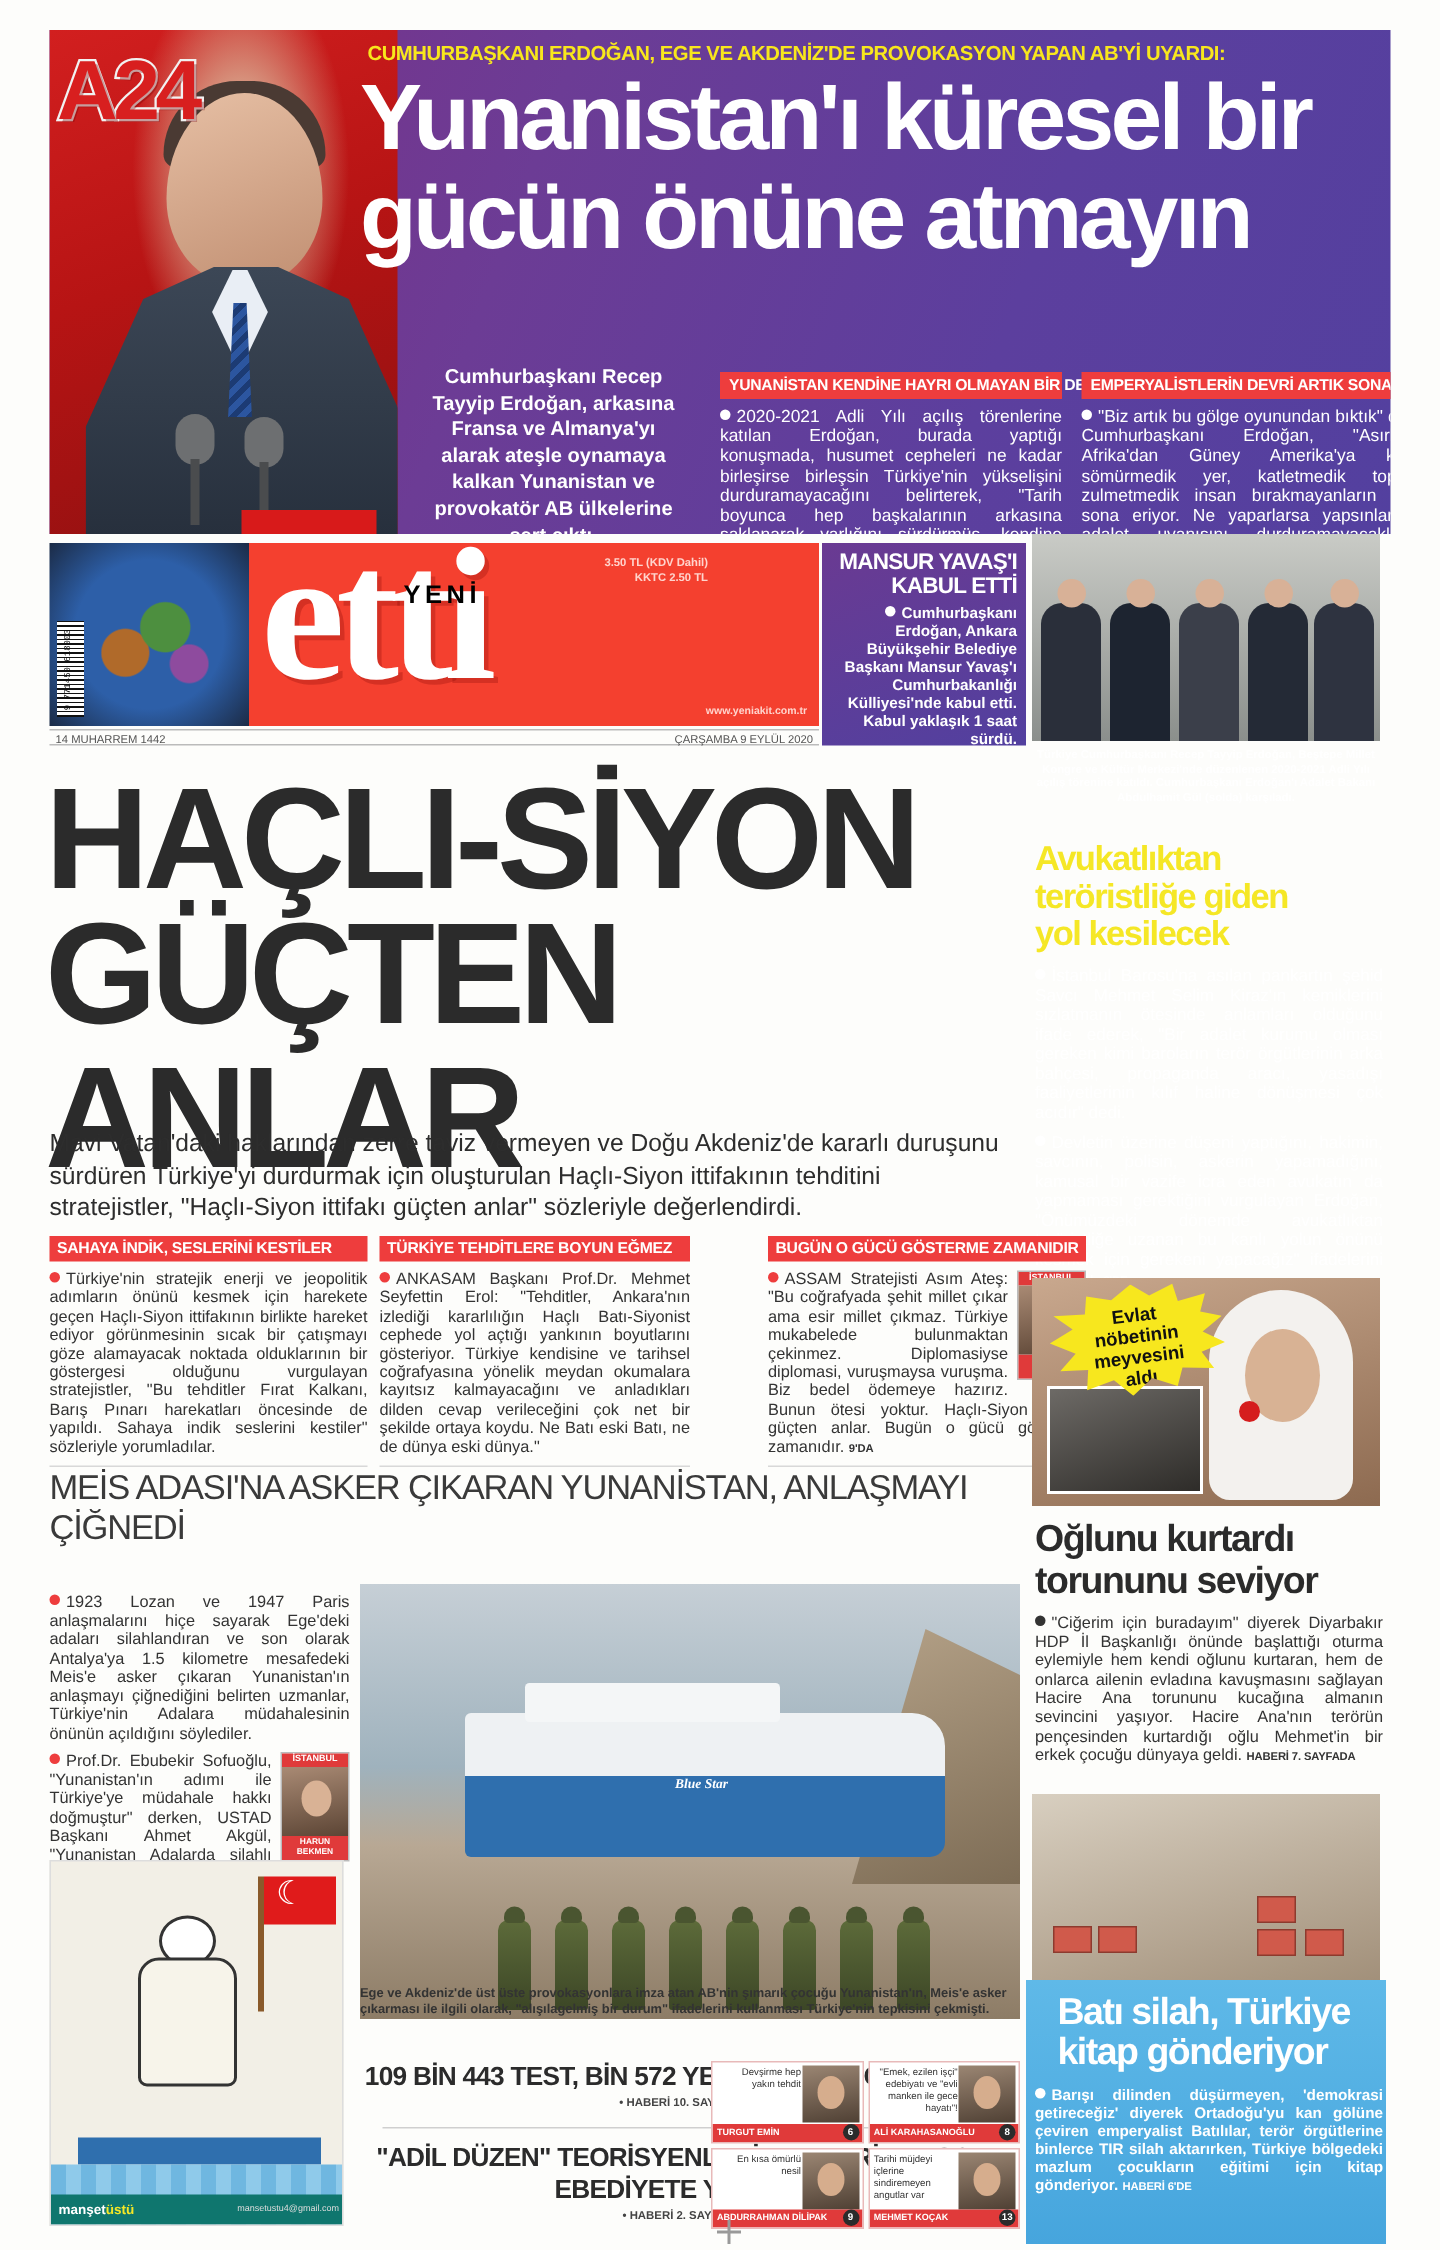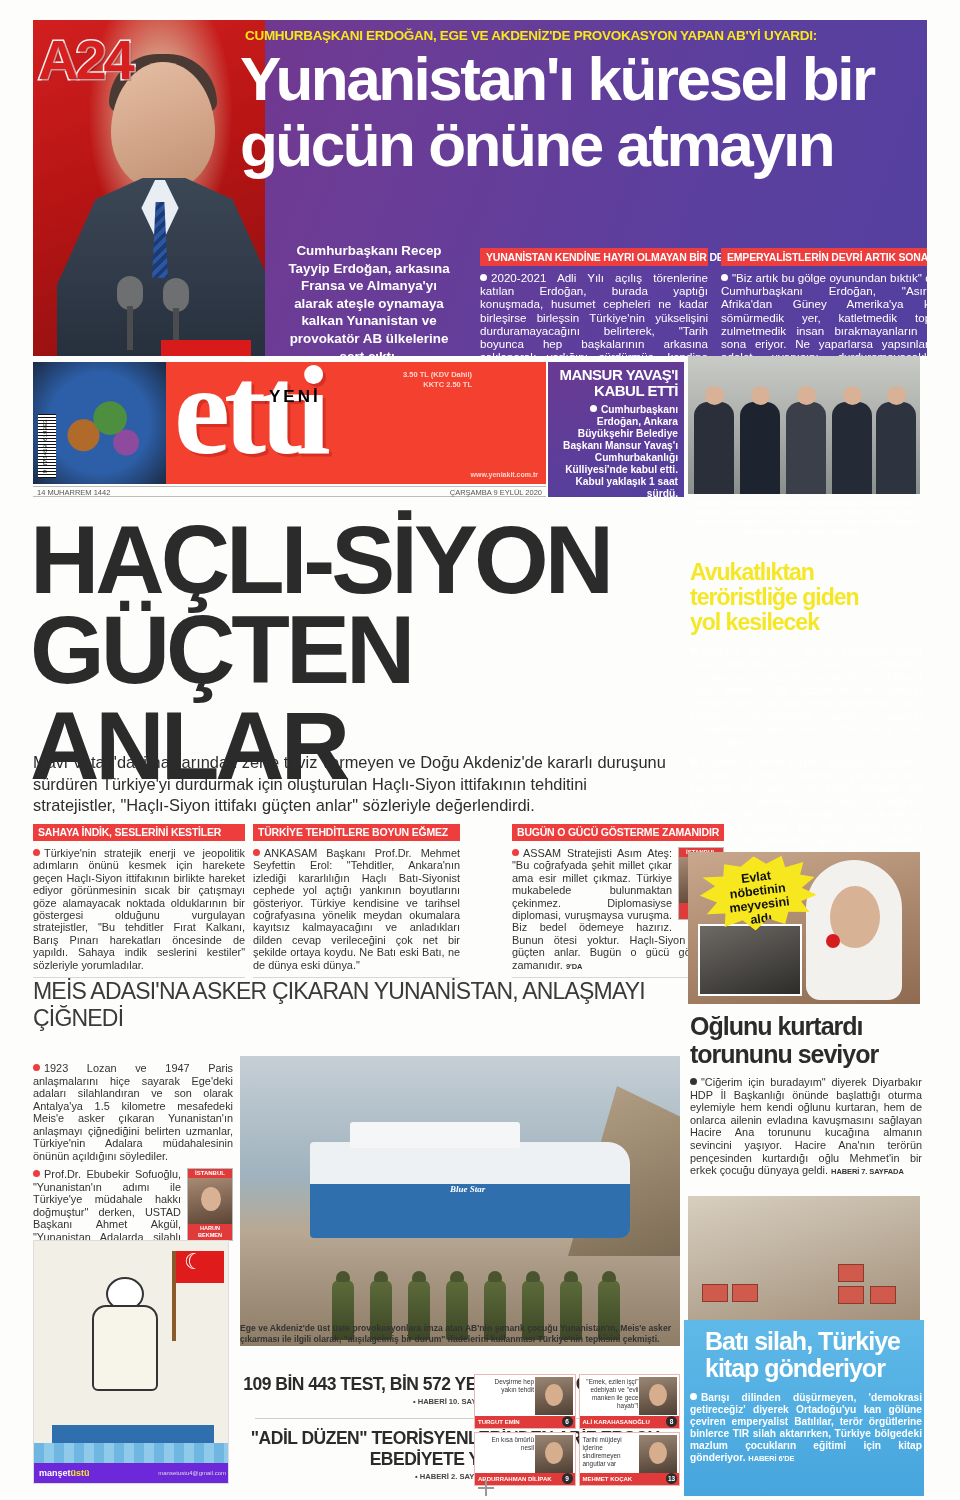--- a/index.html
+++ b/index.html
@@ -195,21 +195,21 @@
   .cart-flag::after { content:"☾"; position:absolute; left:8px; top:-2px; color:#fff; font-size:22px; }
   .cart-fig { position:absolute; left:58px; top:64px; width:66px; height:86px;
     background:#f7f4ea; border:2px solid #333; border-radius:14px 14px 6px 6px; }
   .cart-head { position:absolute; left:72px; top:36px; width:38px; height:34px;
     border:2px solid #333; border-radius:50%; background:#fff; }
   .cart-base { position:absolute; left:18px; bottom:40px; width:162px; height:18px;
     background:#2f6fae; }
   .cart-sea { position:absolute; left:0; bottom:0; width:196px; height:40px;
     background:repeating-linear-gradient(90deg,#6fb7e0 0 10px,#8fcaea 10px 20px); }
   .cart-footer { position:absolute; left:0; bottom:0; width:196px; height:20px;
-    background:#6d28d9; color:#fff; font:bold 9px/20px "Liberation Sans",sans-serif; padding-left:5px; }
+    background:#0f766e; color:#fff; font:bold 9px/20px "Liberation Sans",sans-serif; padding-left:5px; }
   .cart-footer span.em { color:#f5e726; }
   .cart-mail { position:absolute; right:4px; bottom:2px; font:6px/16px "Liberation Sans",sans-serif;
     color:#ddd; }
 
   
   .bl-block { position:absolute; left:240px; width:430px; text-align:center; }
   #bl1 { top:1374px; }
   #bl2 { top:1428px; }
   .bl-block h4 { font:900 17.5px/21px "Liberation Sans",sans-serif; color:#2b2b2b; letter-spacing:-.5px; }
   .bl-block .ref2 { font:bold 7.6px/14px "Liberation Sans",sans-serif; color:#444; }

